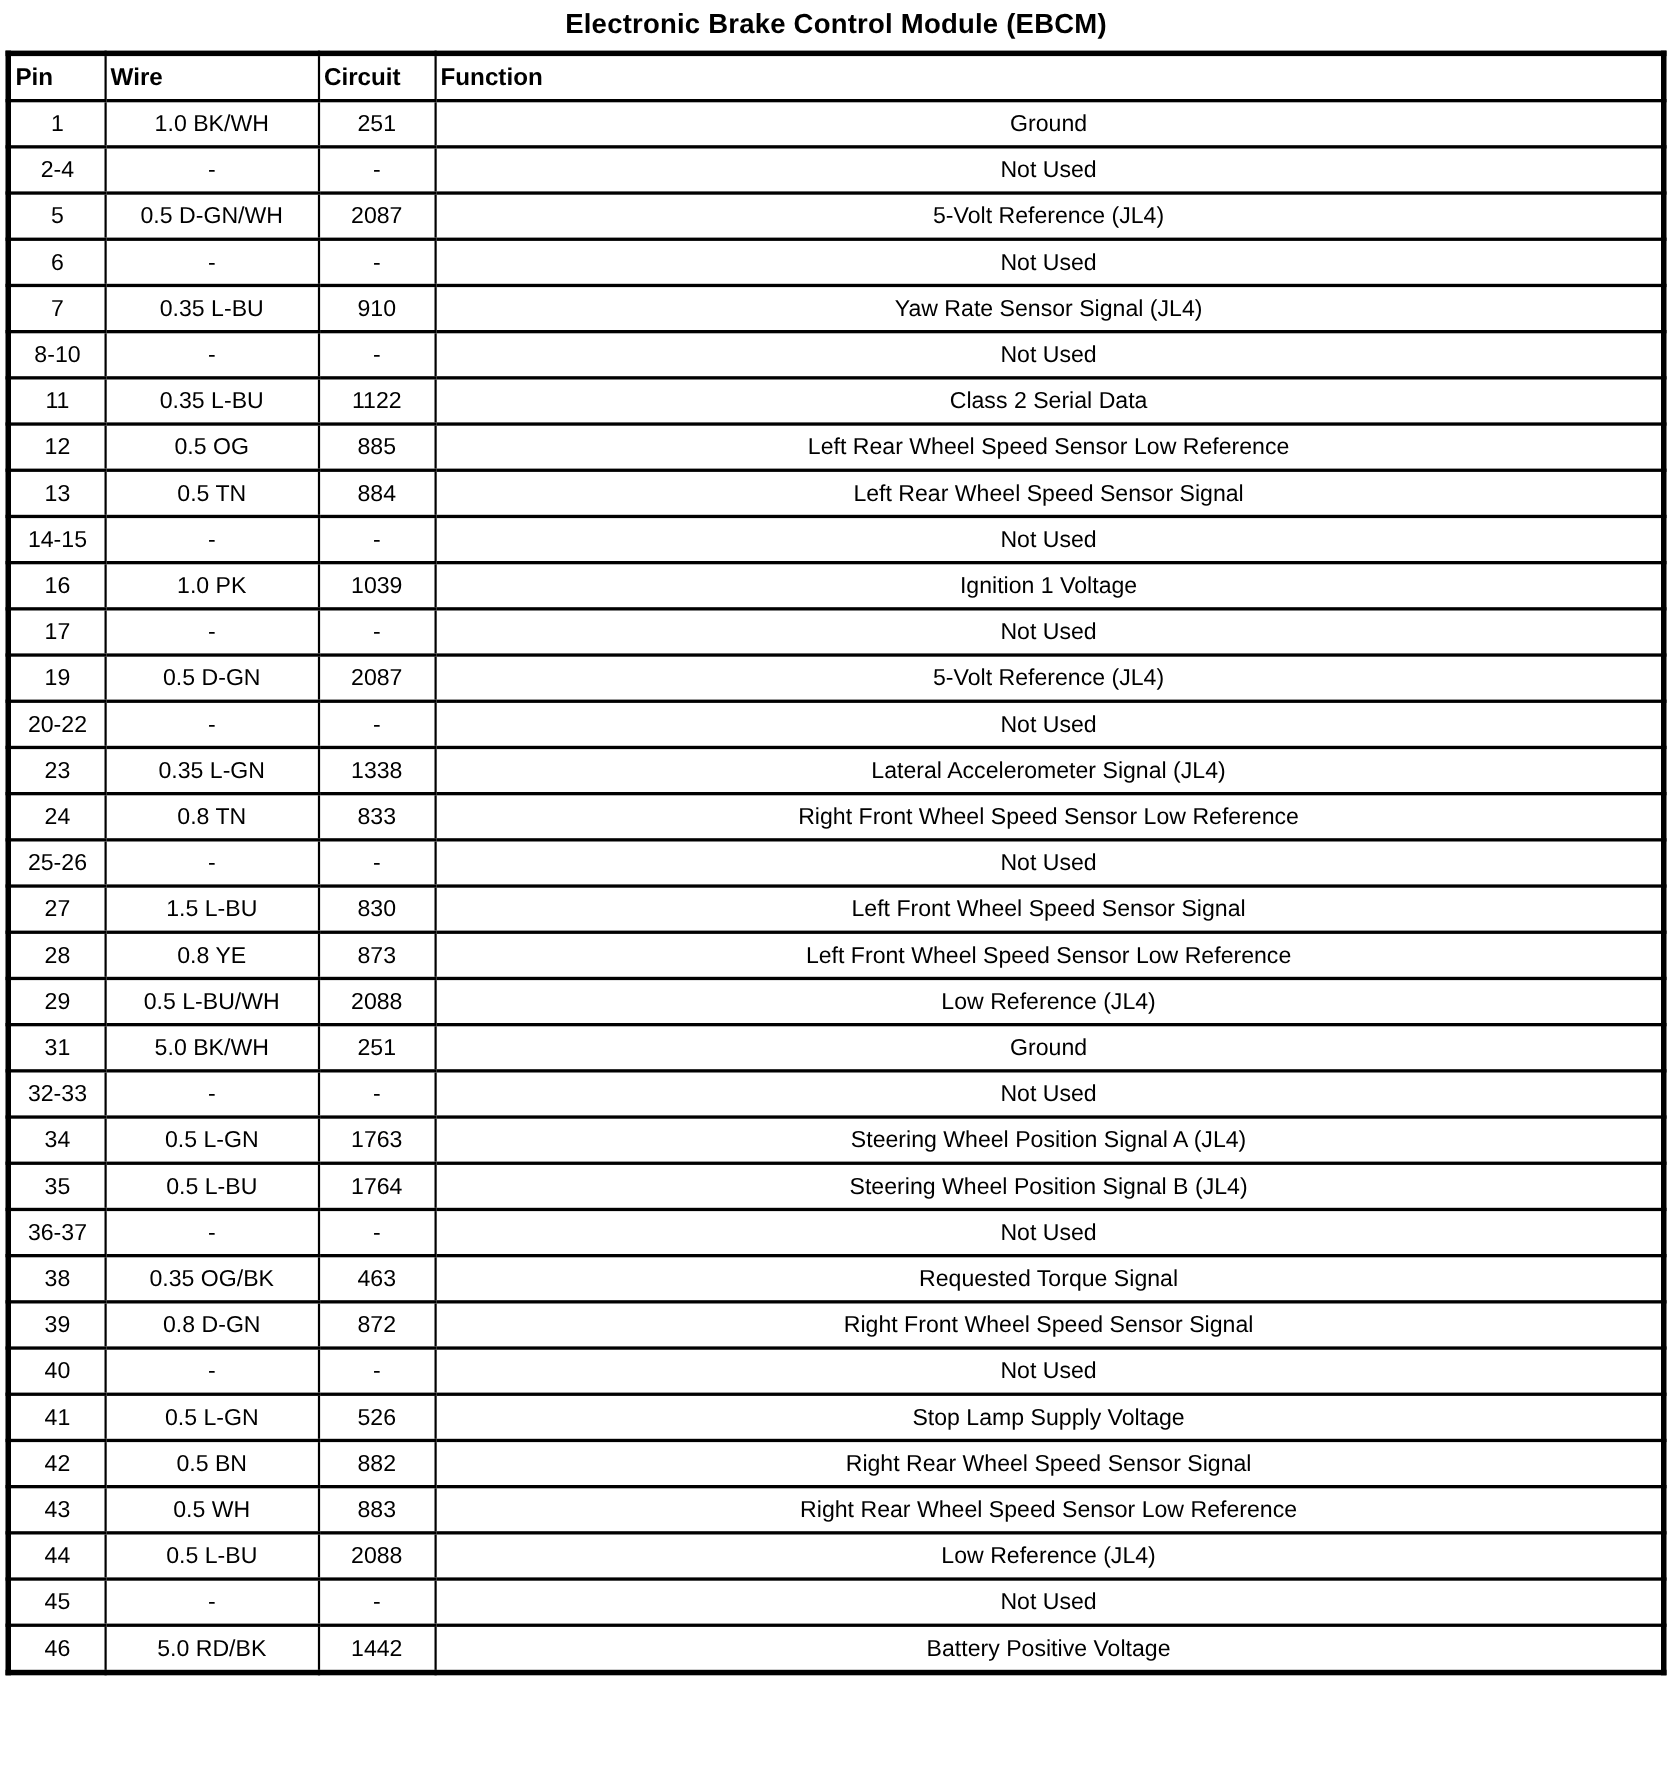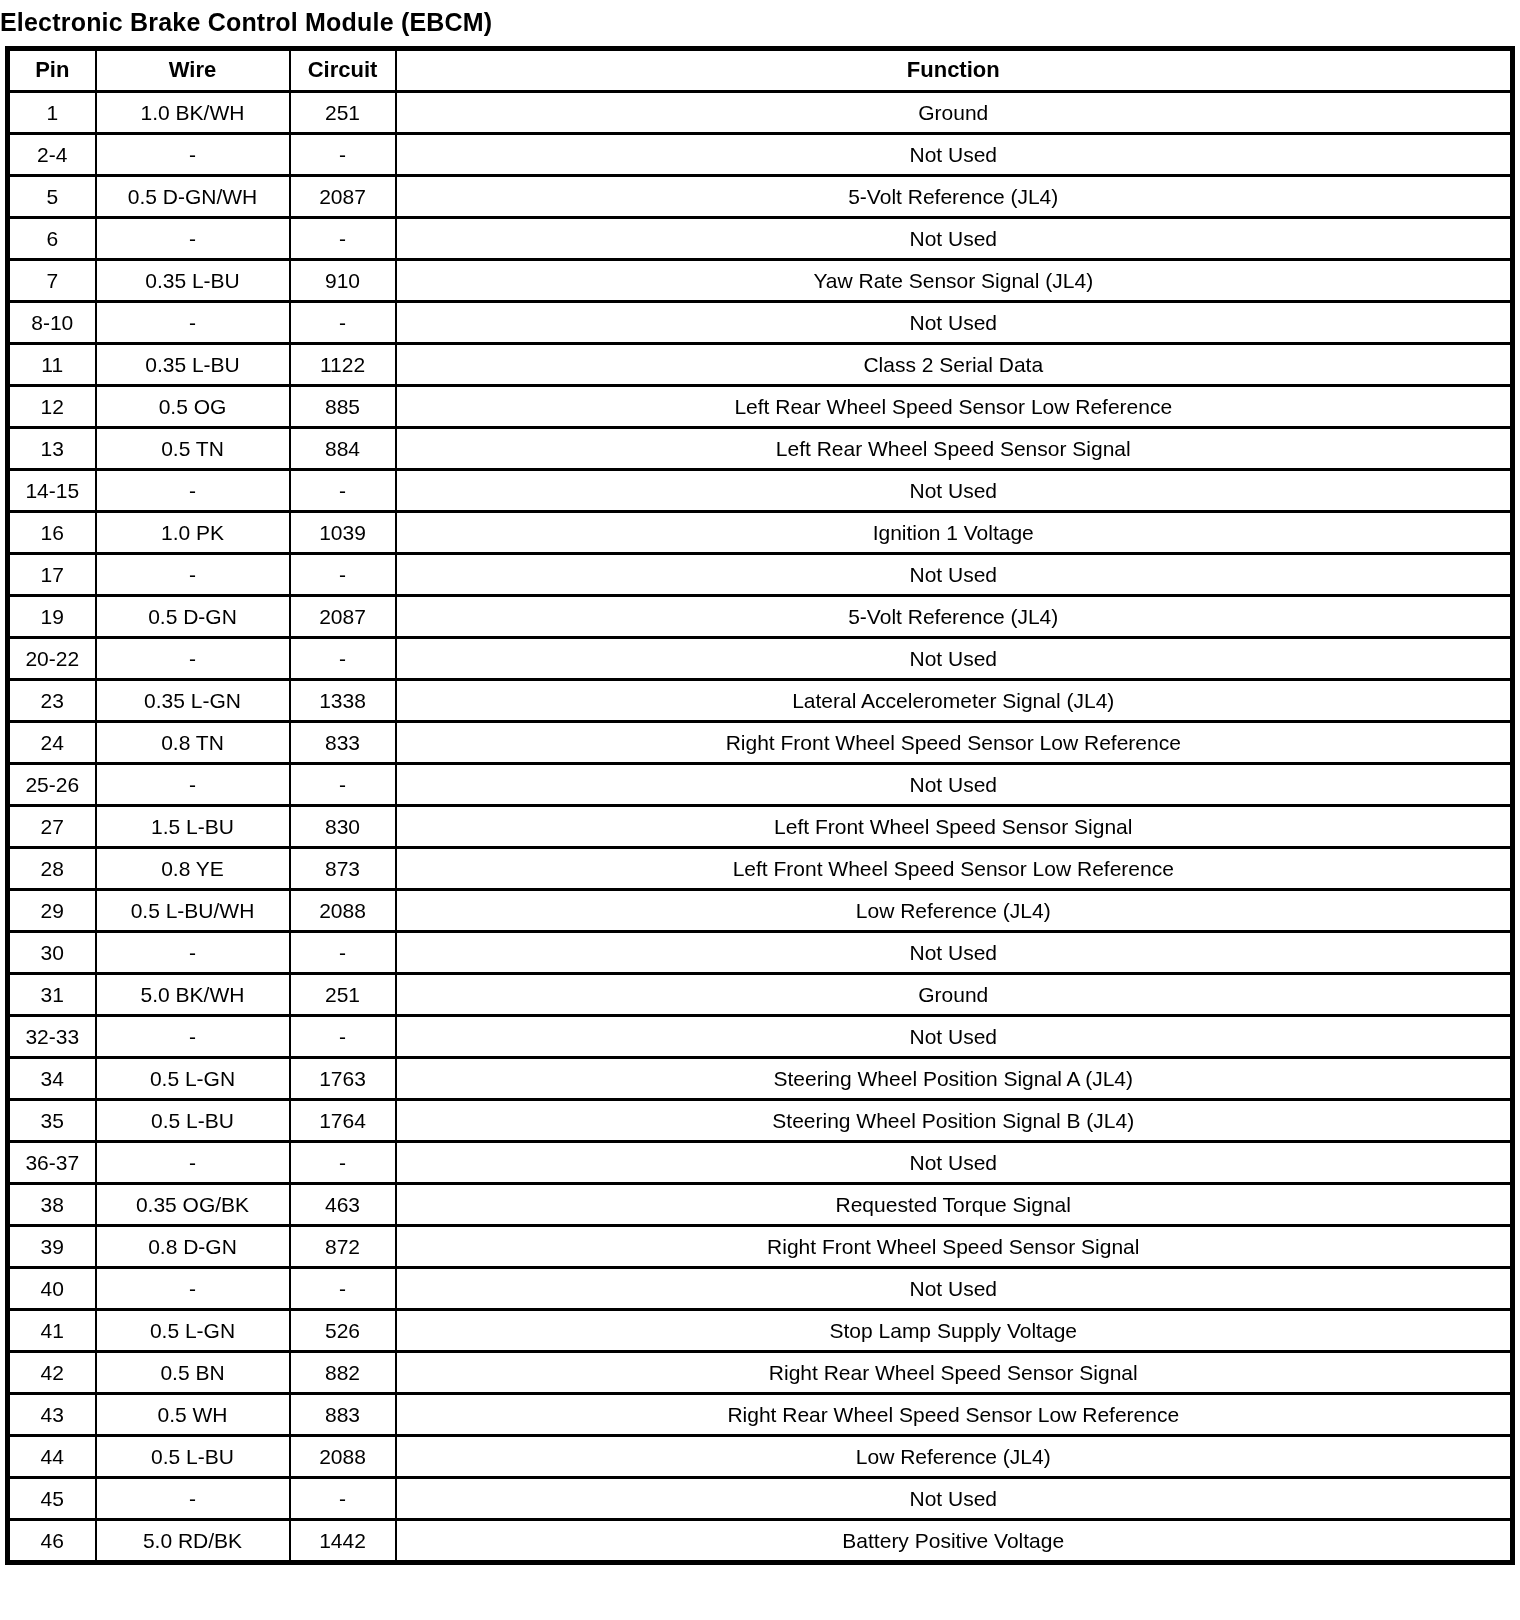--- a/index.html
+++ b/index.html
@@ -9,21 +9,21 @@
     font-family: "Liberation Sans", sans-serif;
     color: #000000;
   }
   .page {
     width: 1520px;
     height: 1620px;
     background: #ffffff;
     box-sizing: border-box;
   }
   .title {
-    text-align: left;
+    text-align: center;
     font-weight: bold;
     font-size: 25px;
     padding-top: 8px;
     padding-bottom: 9px;
     letter-spacing: 0.2px;
   }
   table.pinout {
     border-collapse: collapse;
     table-layout: fixed;
     width: 1510px;
@@ -44,21 +44,21 @@
     line-height: 1.1;
     padding: 0 4px;
     overflow: hidden;
     white-space: nowrap;
     vertical-align: middle;
     background: #ffffff;
   }
   table.pinout th {
     font-weight: bold;
     font-size: 22px;
-    text-align: center;
+    text-align: left;
   }
   td.col-pin, td.col-wire, td.col-circuit {
     text-align: center;
   }
   td.col-function {
     text-align: center;
     padding-left: 7px;
   }
 </style>
 </head>
@@ -197,26 +197,20 @@
           <td class="col-circuit">873</td>
           <td class="col-function">Left Front Wheel Speed Sensor Low Reference</td>
         </tr>
         <tr>
           <td class="col-pin">29</td>
           <td class="col-wire">0.5 L-BU/WH</td>
           <td class="col-circuit">2088</td>
           <td class="col-function">Low Reference (JL4)</td>
         </tr>
         <tr>
-          <td class="col-pin">30</td>
-          <td class="col-wire">-</td>
-          <td class="col-circuit">-</td>
-          <td class="col-function">Not Used</td>
-        </tr>
-        <tr>
           <td class="col-pin">31</td>
           <td class="col-wire">5.0 BK/WH</td>
           <td class="col-circuit">251</td>
           <td class="col-function">Ground</td>
         </tr>
         <tr>
           <td class="col-pin">32-33</td>
           <td class="col-wire">-</td>
           <td class="col-circuit">-</td>
           <td class="col-function">Not Used</td>

